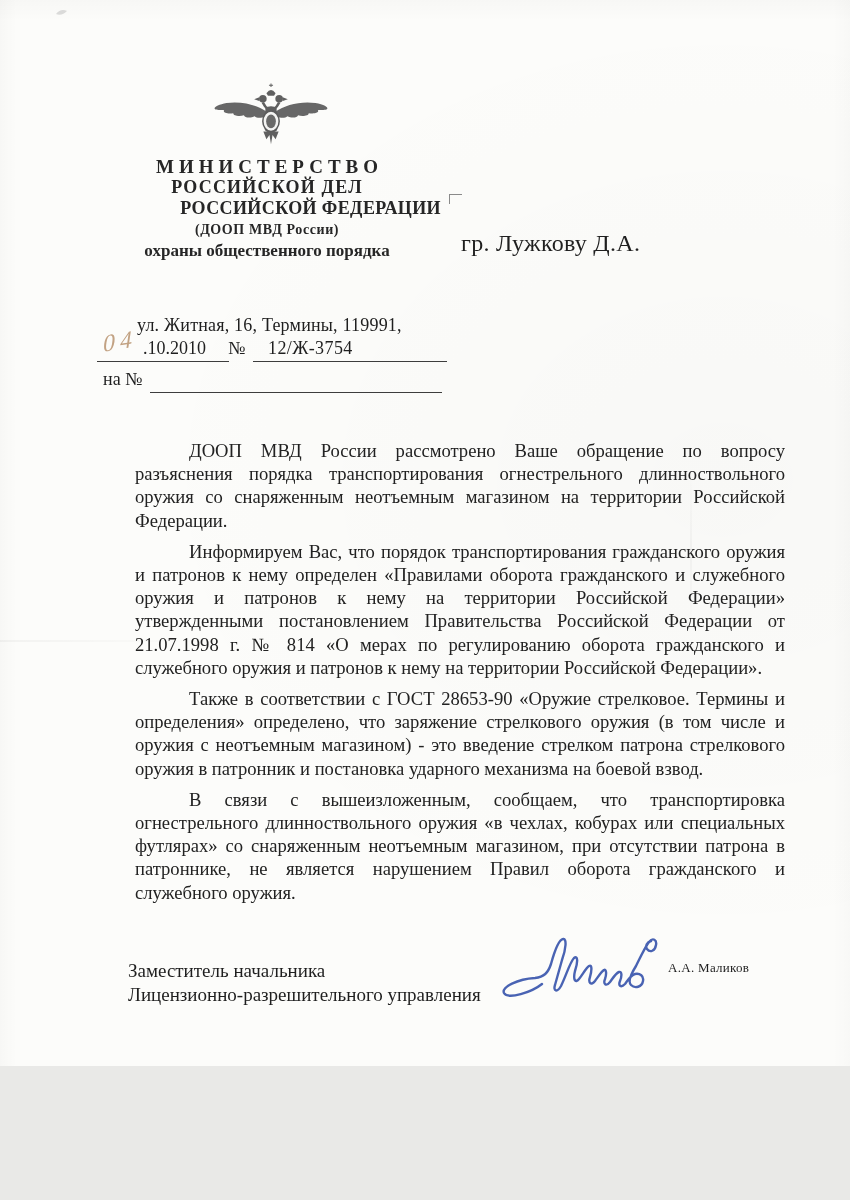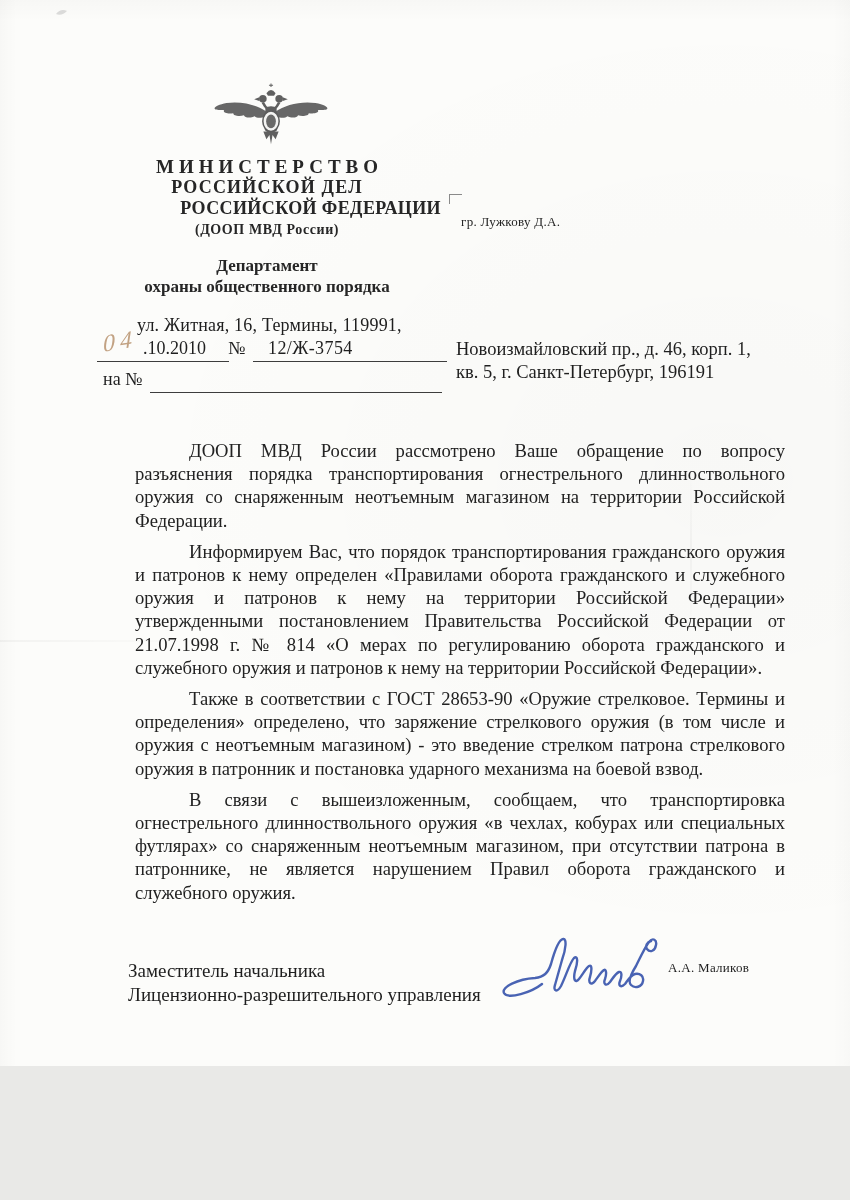--- a/index.html
+++ b/index.html
@@ -40,21 +40,21 @@
   .doc-number   { left:268px; top:338px; font-size:18px; letter-spacing:.4px; }
   .rule { border-bottom:1.6px solid #3d3d3d; height:0; }
   .rule-a { left:97px;  top:361px; width:132px; }
   .rule-b { left:253px; top:361px; width:194px; }
   .ref-label { left:103px; top:369px; font-size:18px; }
   .rule-c { left:150px; top:392px; width:292px; }
 
   
   .corner-mark { left:449px; top:194px; width:12px; height:9px;
     border-top:1.5px solid #8a8a8a; border-left:1.5px solid #8a8a8a; }
-  .recipient-name { left:461px; top:214px; font-size:13px; letter-spacing:.3px;font-family:Liberation Serif, serif; }
+  .recipient-name { left:461px; top:230px; font-size:24px; letter-spacing:.3px;font-family:Liberation Serif, serif; }
   .recipient-addr { left:456px; top:338px; font-size:18.5px; line-height:23px; }
 
   
   .body-col { left:127px; top:431px; width:666px; }
   .body-col p { margin:8px; text-align:justify; text-indent:54px;
     font-size:18.6px; line-height:23.2px; color:#222; }
 
   
   .sig-pos1 { left:128px; top:960px;  font-size:19px; }
   .sig-pos2 { left:128px; top:984px;  font-size:19px; }
@@ -104,40 +104,35 @@
       <ellipse cx="115" cy="77" rx="16" ry="20" fill="#f4f4f2" stroke="#474747" stroke-width="3"></ellipse>
       <ellipse cx="115" cy="77" rx="9.5" ry="13.5" fill="#565656"></ellipse>
     </g>
   </svg>
 
   <div class="abs letterhead">
     <div class="lh1">МИНИСТЕРСТВО</div>
     <div class="lh2">РОССИЙСКОЙ ДЕЛ</div>
     <div class="lh3">РОССИЙСКОЙ ФЕДЕРАЦИИ</div>
     <div class="lh4">(ДООП МВД России)</div>
-    <div class="dept1">Департамент</div>
     <div class="dept2">охраны общественного порядка</div>
   </div>
 
   <div class="abs street">ул. Житная, 16, Термины, 119991,</div>
   <div class="abs hand-date">04</div>
   <div class="abs date-printed">.10.2010</div>
   <div class="abs num-label">№</div>
   <div class="abs doc-number">12/Ж-3754</div>
   <div class="abs rule rule-a"></div>
   <div class="abs rule rule-b"></div>
   <div class="abs ref-label">на №</div>
   <div class="abs rule rule-c"></div>
 
   <div class="abs corner-mark"></div>
   <div class="abs recipient-name">гр. Лужкову Д.А.</div>
-  <div class="abs recipient-addr">
-    <div>Новоизмайловский пр., д. 46, корп. 1,</div>
-    <div>кв. 5, г. Санкт-Петербург, 196191</div>
-  </div>
 
   <div class="abs body-col">
     <p>ДООП МВД России рассмотрено Ваше обращение по вопросу разъяснения порядка транспортирования огнестрельного длинноствольного оружия со снаряженным неотъемным магазином на территории Российской Федерации.</p>
     <p>Информируем Вас, что порядок транспортирования гражданского оружия и патронов к нему определен «Правилами оборота гражданского и служебного оружия и патронов к нему на территории Российской Федерации» утвержденными постановлением Правительства Российской Федерации от 21.07.1998 г. № 814 «О мерах по регулированию оборота гражданского и служебного оружия и патронов к нему на территории Российской Федерации».</p>
     <p>Также в соответствии с ГОСТ 28653-90 «Оружие стрелковое. Термины и определения» определено, что заряжение стрелкового оружия (в том числе и оружия с неотъемным магазином) - это введение стрелком патрона стрелкового оружия в патронник и постановка ударного механизма на боевой взвод.</p>
     <p>В связи с вышеизложенным, сообщаем, что транспортировка огнестрельного длинноствольного оружия «в чехлах, кобурах или специальных футлярах» со снаряженным неотъемным магазином, при отсутствии патрона в патроннике, не является нарушением Правил оборота гражданского и служебного оружия.</p>
   </div>
 
   <div class="abs sig-pos2">Лицензионно-разрешительного управления</div>
   <div class="abs sig-pos1">Заместитель начальника</div>

